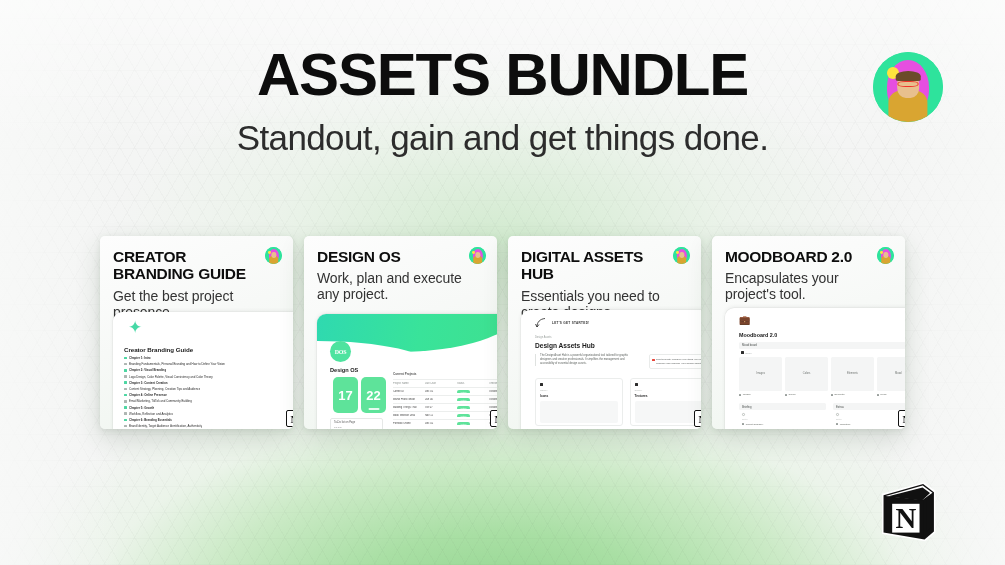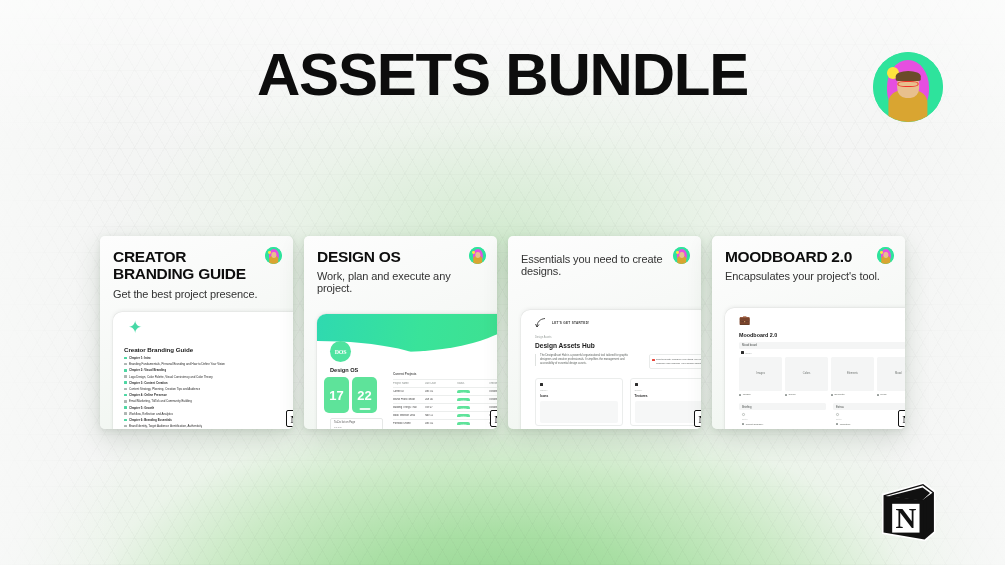--- a/index.html
+++ b/index.html
@@ -150,21 +150,21 @@
   .card-title {
     font-size: 15.5px;
     font-weight: 700;
     letter-spacing: -0.3px;
     color: #0d0d0d;
     line-height: 1.12;
     padding-right: 20px;
   }
   .card-sub {
     margin-top: 5px;
-    font-size: 11px;
+    font-size: 14px;
     font-weight: 400;
     color: #333;
     letter-spacing: -0.1px;
   }
 
   
   .mock {
     position: absolute;
     left: 13px; right: -18px;
     bottom: -6px;
@@ -238,21 +238,21 @@
     background: #4ee39f;
     display: flex; align-items: center; justify-content: center;
     font-size: 6px; font-weight: 700; color: #fff;
     letter-spacing: -0.3px;
     font-family: "Liberation Serif", serif;
   }
   .m2-h {
     position: absolute; left: 13px; top: 53px;
     font-size: 5.6px; font-weight: 700; color: #1a1a1a;
   }
-  .m2-nums { position: absolute; left: 7px; top: 63px; display: flex; gap: 3px; }
+  .m2-nums { position: absolute; left: 16px; top: 63px; display: flex; gap: 3px; }
   .m2-num {
     width: 25px; height: 36px; border-radius: 5px;
     background: #5ee39a;
     display: flex; align-items: center; justify-content: center;
     color: #fff; font-size: 13px; font-weight: 700;
     position: relative;
   }
   .m2-num:nth-child(2)::after {
     content: ""; position: absolute; bottom: 3px; left: 50%;
     transform: translateX(-50%);
@@ -349,20 +349,21 @@
 
 <div id="stage">
 
   <div class="bg-base"></div>
   <div class="bg-glow"></div>
   <div class="bg-pattern"></div>
   <div class="bg-vignette"></div>
 
   <div class="header">
     <div class="main-title">ASSETS BUNDLE</div>
+    <div class="sub-title">Standout, gain and get things done.</div>
   </div>
 
   <div class="brand-avatar">
     <div class="av-ring"></div>
     <div class="av-pink"></div>
     <div class="av-dot"></div>
     <div class="av-body"></div>
     <div class="av-head"></div>
     <div class="av-hair"></div>
     <div class="av-glass"></div>
@@ -505,20 +506,21 @@
     </div>
 
     <div class="card">
       <div class="card-avatar">
         <div class="av-ring"></div>
         <div class="av-pink"></div>
         <div class="av-dot"></div>
         <div class="av-body"></div>
         <div class="av-head"></div>
       </div>
+      <div class="card-title">DIGITAL ASSETS HUB</div>
       <div class="card-sub">Essentials you need to create designs.</div>
       <div class="mock">
         <div class="m3-start">
           <svg class="m3-arrow" viewBox="0 0 24 24" fill="none" stroke="#222" stroke-width="1.6">
             <path d="M20 3 C10 4, 4 10, 4 20"></path>
             <path d="M4 20 L8 15 M4 20 L1 14"></path>
           </svg>
           <div class="m3-start-t">LET'S GET STARTED!</div>
         </div>
         <div class="m3-crumb">Design Assets</div>

